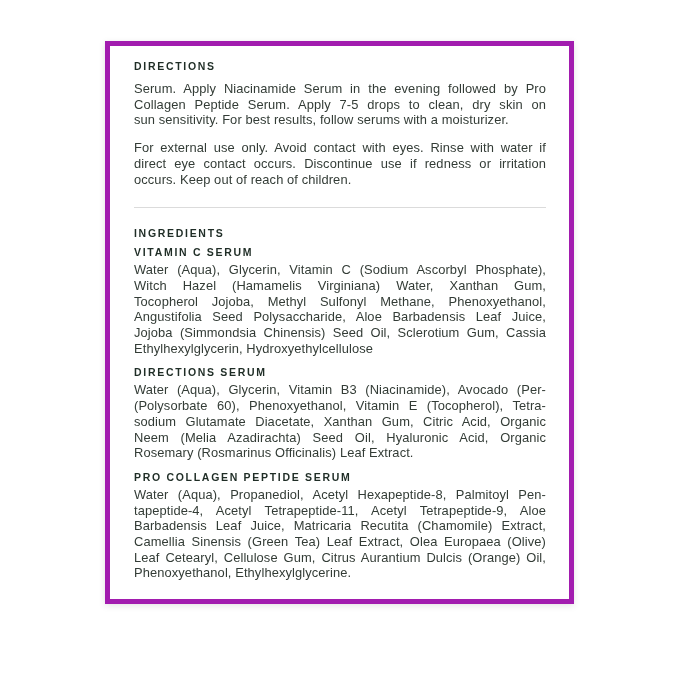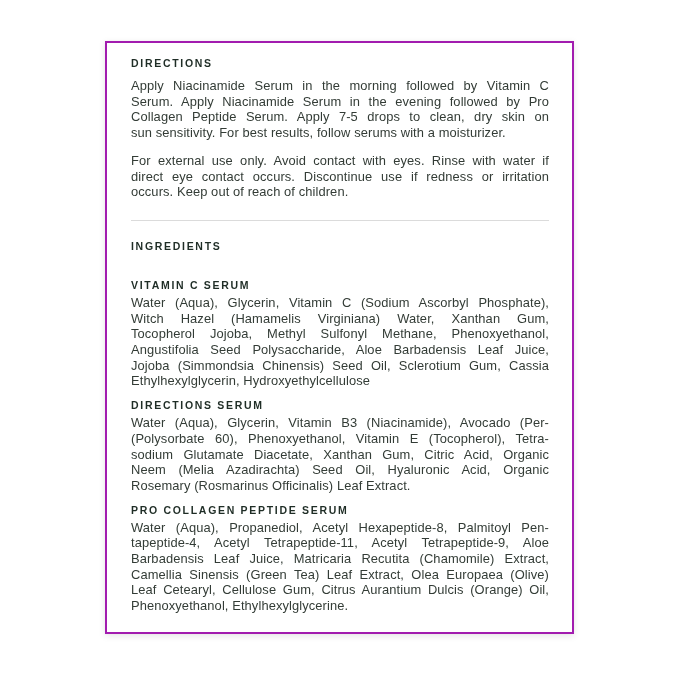--- a/index.html
+++ b/index.html
@@ -13,21 +13,21 @@
     width: 679px; height: 679px;
     background: #ffffff;
   }
   .card {
     box-sizing: border-box;
     width: 469px;
     margin: 0 auto;
     position: relative;
     top: 41px;
     background: #ffffff;
-    border: 2px solid #a21caf;
+    border: 5px solid #a21caf;
     box-shadow: 0 2px 7px rgba(0,0,0,0.10), 0 0 1px rgba(0,0,0,0.06);
     padding: 14px 23px 18px 24px;
     color: #333c36;
   }
   .kicker {
     font-size: 10.5px;
     font-weight: bold;
     letter-spacing: 1.7px;
     color: #1f2d26;
     margin: 0 0 9px 0;
@@ -43,34 +43,33 @@
   .just {
     text-align: justify;
     text-align-last: justify;
   }
   .divider {
     border: none;
     border-top: 1px solid #dbdbdb;
     margin: 20px 0 19px 0;
     height: 0;
   }
-  .ing-head { margin-bottom: 27px; }
+  .ing-head { margin-bottom: 7px; }
   .sub { margin: 0 0 4px 0; }
   .ing-section + .ing-section { margin-top: 10px; }
 </style>
 </head>
 <body>
 
 <div class="page">
   <div class="card">
 
     <section>
       <h2 class="kicker">DIRECTIONS</h2>
       <div class="para">
-          <div class="tline just">Apply Niacinamide Serum in the morning followed by Vitamin C</div>
           <div class="tline just">Serum. Apply Niacinamide Serum in the evening followed by Pro</div>
           <div class="tline just">Collagen Peptide Serum. Apply 7-5 drops to clean, dry skin on</div>
           <div class="tline">sun sensitivity. For best results, follow serums with a moisturizer.</div>
         </div>
       <div class="para">
           <div class="tline just">For external use only. Avoid contact with eyes. Rinse with water if</div>
           <div class="tline just">direct eye contact occurs. Discontinue use if redness or irritation</div>
           <div class="tline">occurs. Keep out of reach of children.</div>
         </div>
     </section>

